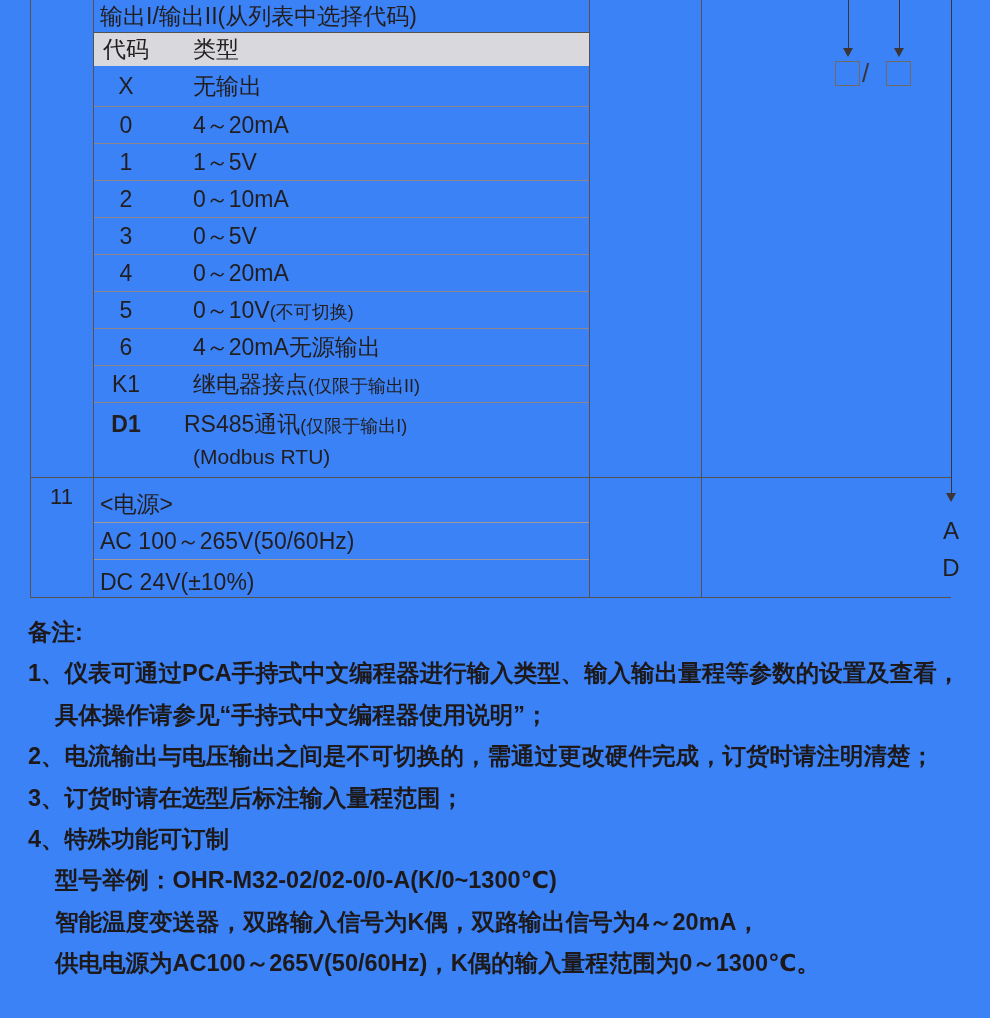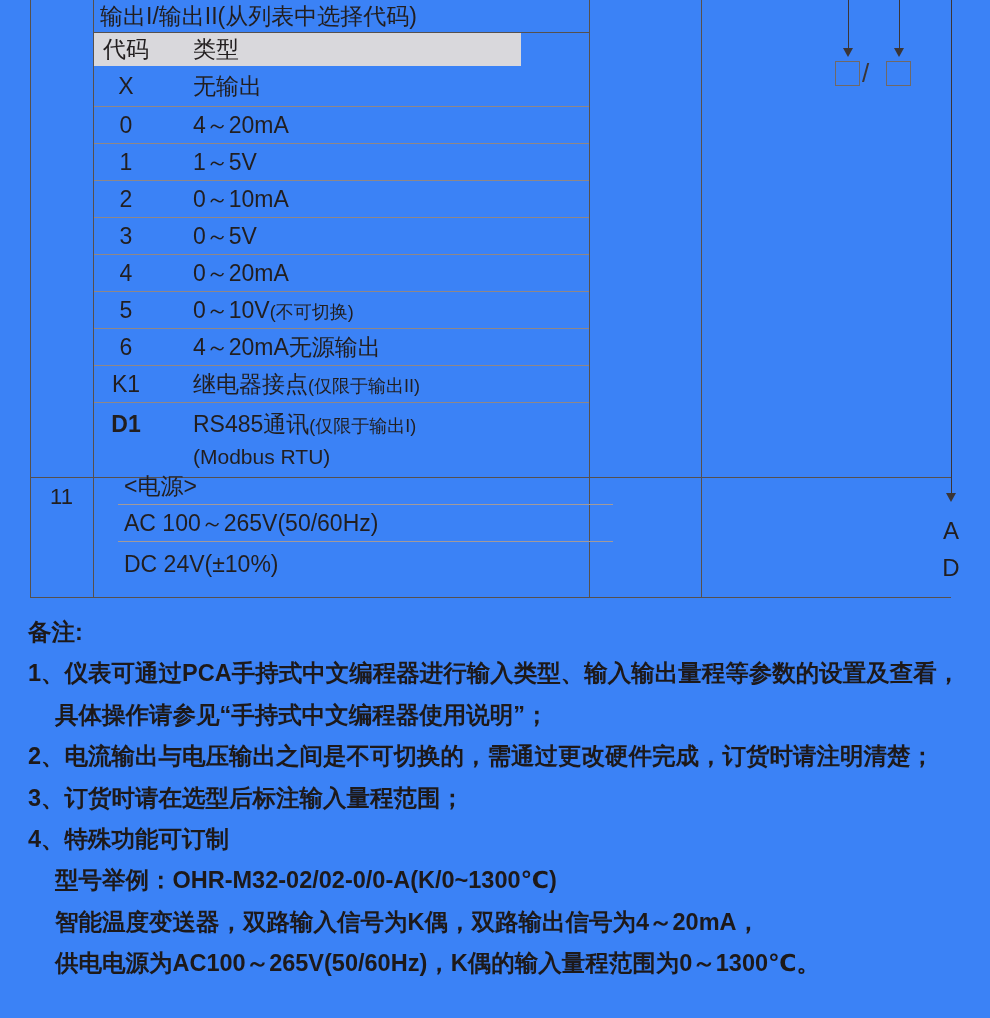--- a/index.html
+++ b/index.html
@@ -4,40 +4,40 @@
 <style>
   html,body{margin:0;padding:0;}
   .page{position:relative;width:990px;height:1018px;background:#3b82f6;
         font-family:"Liberation Sans","DejaVu Sans",sans-serif;color:#221e1f;overflow:hidden;}
   
   .vline{position:absolute;width:1px;background:#56504e;}
   .hline{position:absolute;height:1px;background:#56504e;}
   
   .out-title{position:absolute;left:94px;top:0;width:495px;height:32px;display:flex;align-items:center;
              padding-left:6px;box-sizing:border-box;font-size:23px;font-weight:500;white-space:nowrap;}
-  .band{position:absolute;left:94px;top:33px;width:427px;height:33px;background:#d9d8dc;
+  .band{position:absolute;left:94px;top:33px;width:495px;height:33px;background:#d9d8dc;
         display:flex;align-items:center;font-size:23px;font-weight:500;}
   .band .c{width:64px;text-align:center;flex:none;}
   .band .t{margin-left:35px;}
   .rows{position:absolute;left:94px;top:66px;width:495px;}
   .row{display:flex;align-items:center;height:37px;border-bottom:1px solid #8f8787;
        box-sizing:border-box;font-size:23px;font-weight:500;}
   .row .c{width:64px;text-align:center;flex:none;}
   .row .t{margin-left:35px;white-space:nowrap;}
   .small{font-size:18px;}
   .row-x{height:41px;}
   .row-d1{height:74px;display:block;border-bottom:none;padding-top:5px;box-sizing:border-box;}
   .row-d1 .l1{display:flex;align-items:center;height:32px;}
   .row-d1 .l1 .c{width:64px;text-align:center;flex:none;font-weight:bold;}
-  .row-d1 .l1 .t{margin-left:35px;white-space:nowrap;}
+  .row-d1 .l1 .t{margin-left:26px;white-space:nowrap;}
   .row-d1 .l2{margin-left:99px;margin-top:5px;font-size:21px;font-weight:500;}
   
   .num11{position:absolute;left:30px;top:478px;width:63px;height:37px;display:flex;align-items:center;
          justify-content:center;font-size:22px;font-weight:500;}
-  .pw{position:absolute;left:94px;top:468px;width:495px;margin-left:24px;}
+  .pw{position:absolute;left:94px;top:486px;width:495px;}
   .pw-r{display:flex;align-items:center;padding-left:6px;box-sizing:border-box;font-size:23px;
         font-weight:500;border-bottom:1px solid #a29a9a;white-space:nowrap;}
   .pw-r1{height:37px;}
   .pw-r2{height:37px;}
   .pw-r3{height:45px;border-bottom:none;}
   
   .stem{position:absolute;width:1px;background:#3b3536;}
   .ahead{position:absolute;width:0;height:0;border-left:5px solid transparent;
          border-right:5px solid transparent;border-top:9px solid #3b3536;}
   .cbox{position:absolute;width:25px;height:25px;border:1px solid #6f6866;box-sizing:border-box;}

